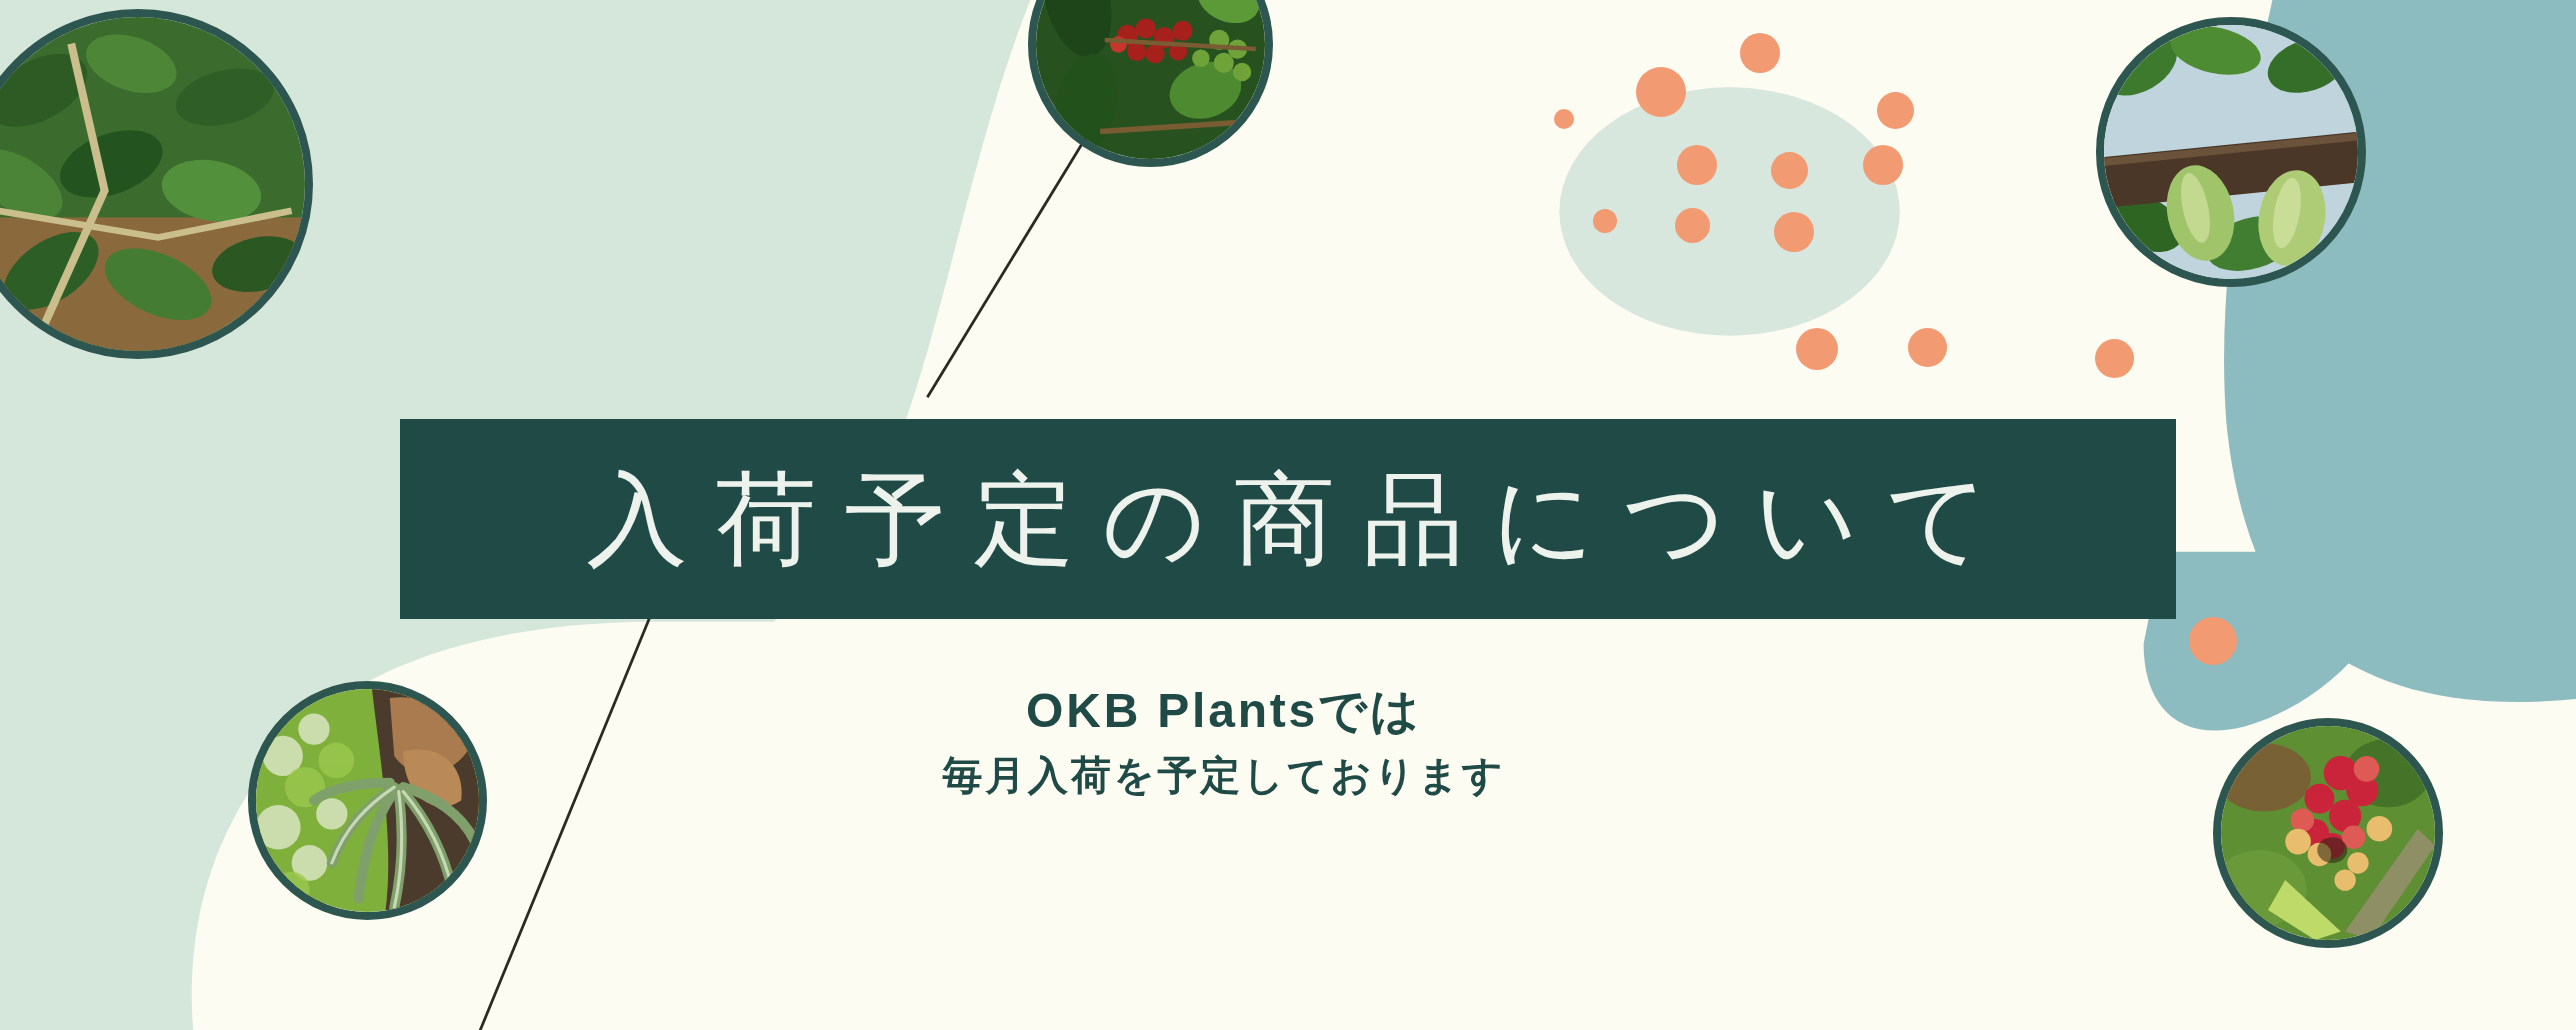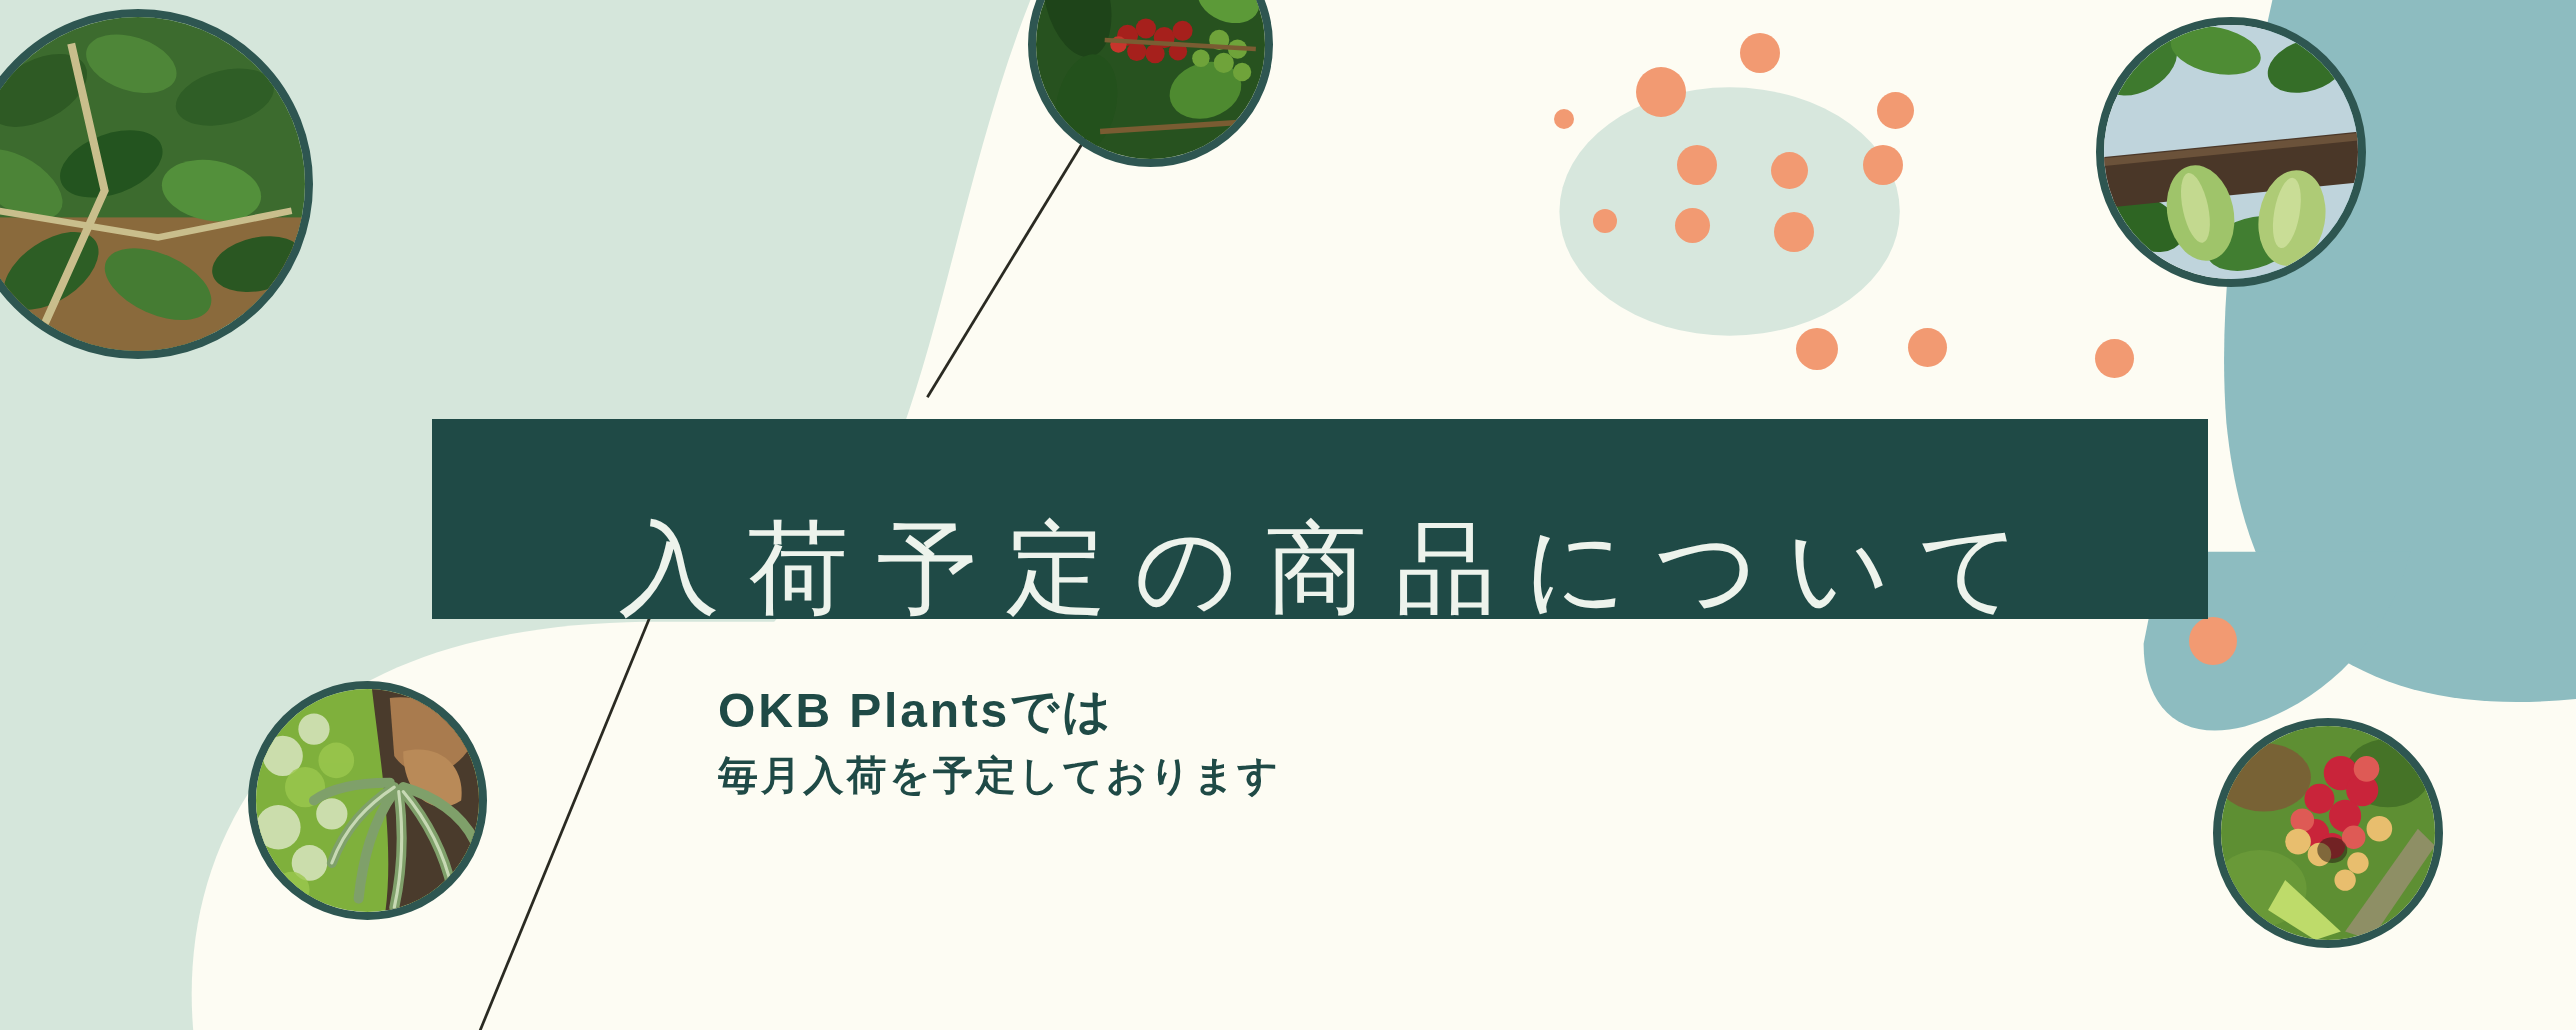--- a/index.html
+++ b/index.html
@@ -40,41 +40,40 @@
   #lines { z-index:5; }
 
   
   #title-band {
     position:absolute;
     left:400px; top:419px;
     width:1776px; height:200px;
     background:#1F4A46;
     z-index:8;
     display:flex;
-    align-items:flex-end;
+    align-items:center;
     justify-content:center;
-    margin-left:32px;
   }
   #title-text {
     color:#EDF3EC;
     font-size:101px;
     line-height:1;
     letter-spacing:28px;
     text-indent:28px;
     white-space:nowrap;
     font-weight:400;
     font-family:"Liberation Sans", sans-serif;
   }
 
   
   #subtitle {
     position:absolute;
     left:718px; top:676px;
     width:1012px;
-    text-align:left;
+    text-align:center;
     z-index:8;
     color:#1F4A46;
   }
   #subtitle .line1 {
     font-size:48px;
     font-weight:bold;
     letter-spacing:2.8px;
     line-height:1.45;
     white-space:nowrap;
   }

